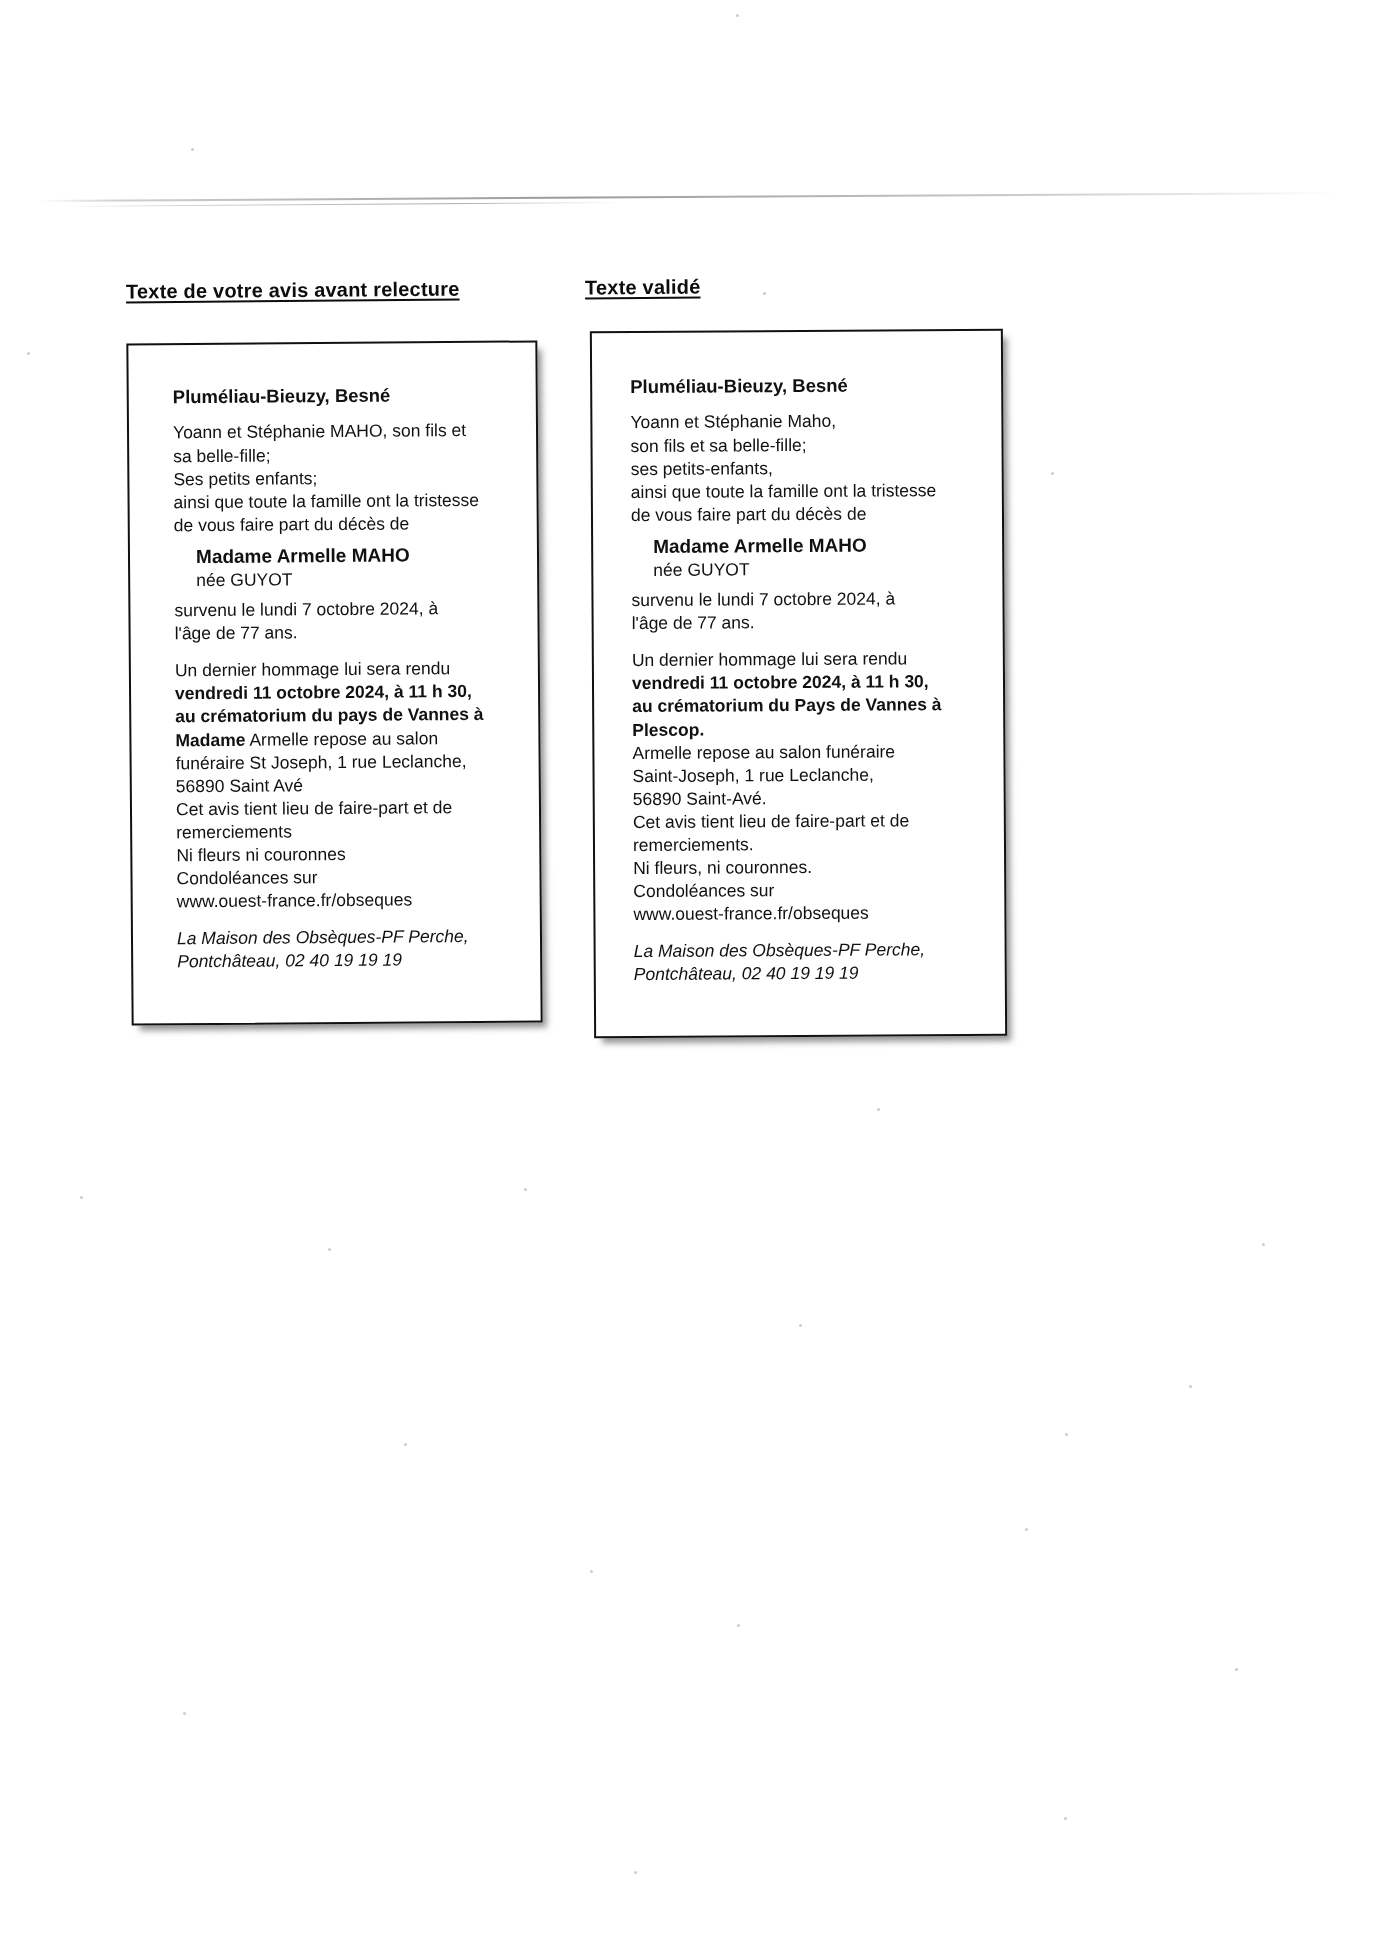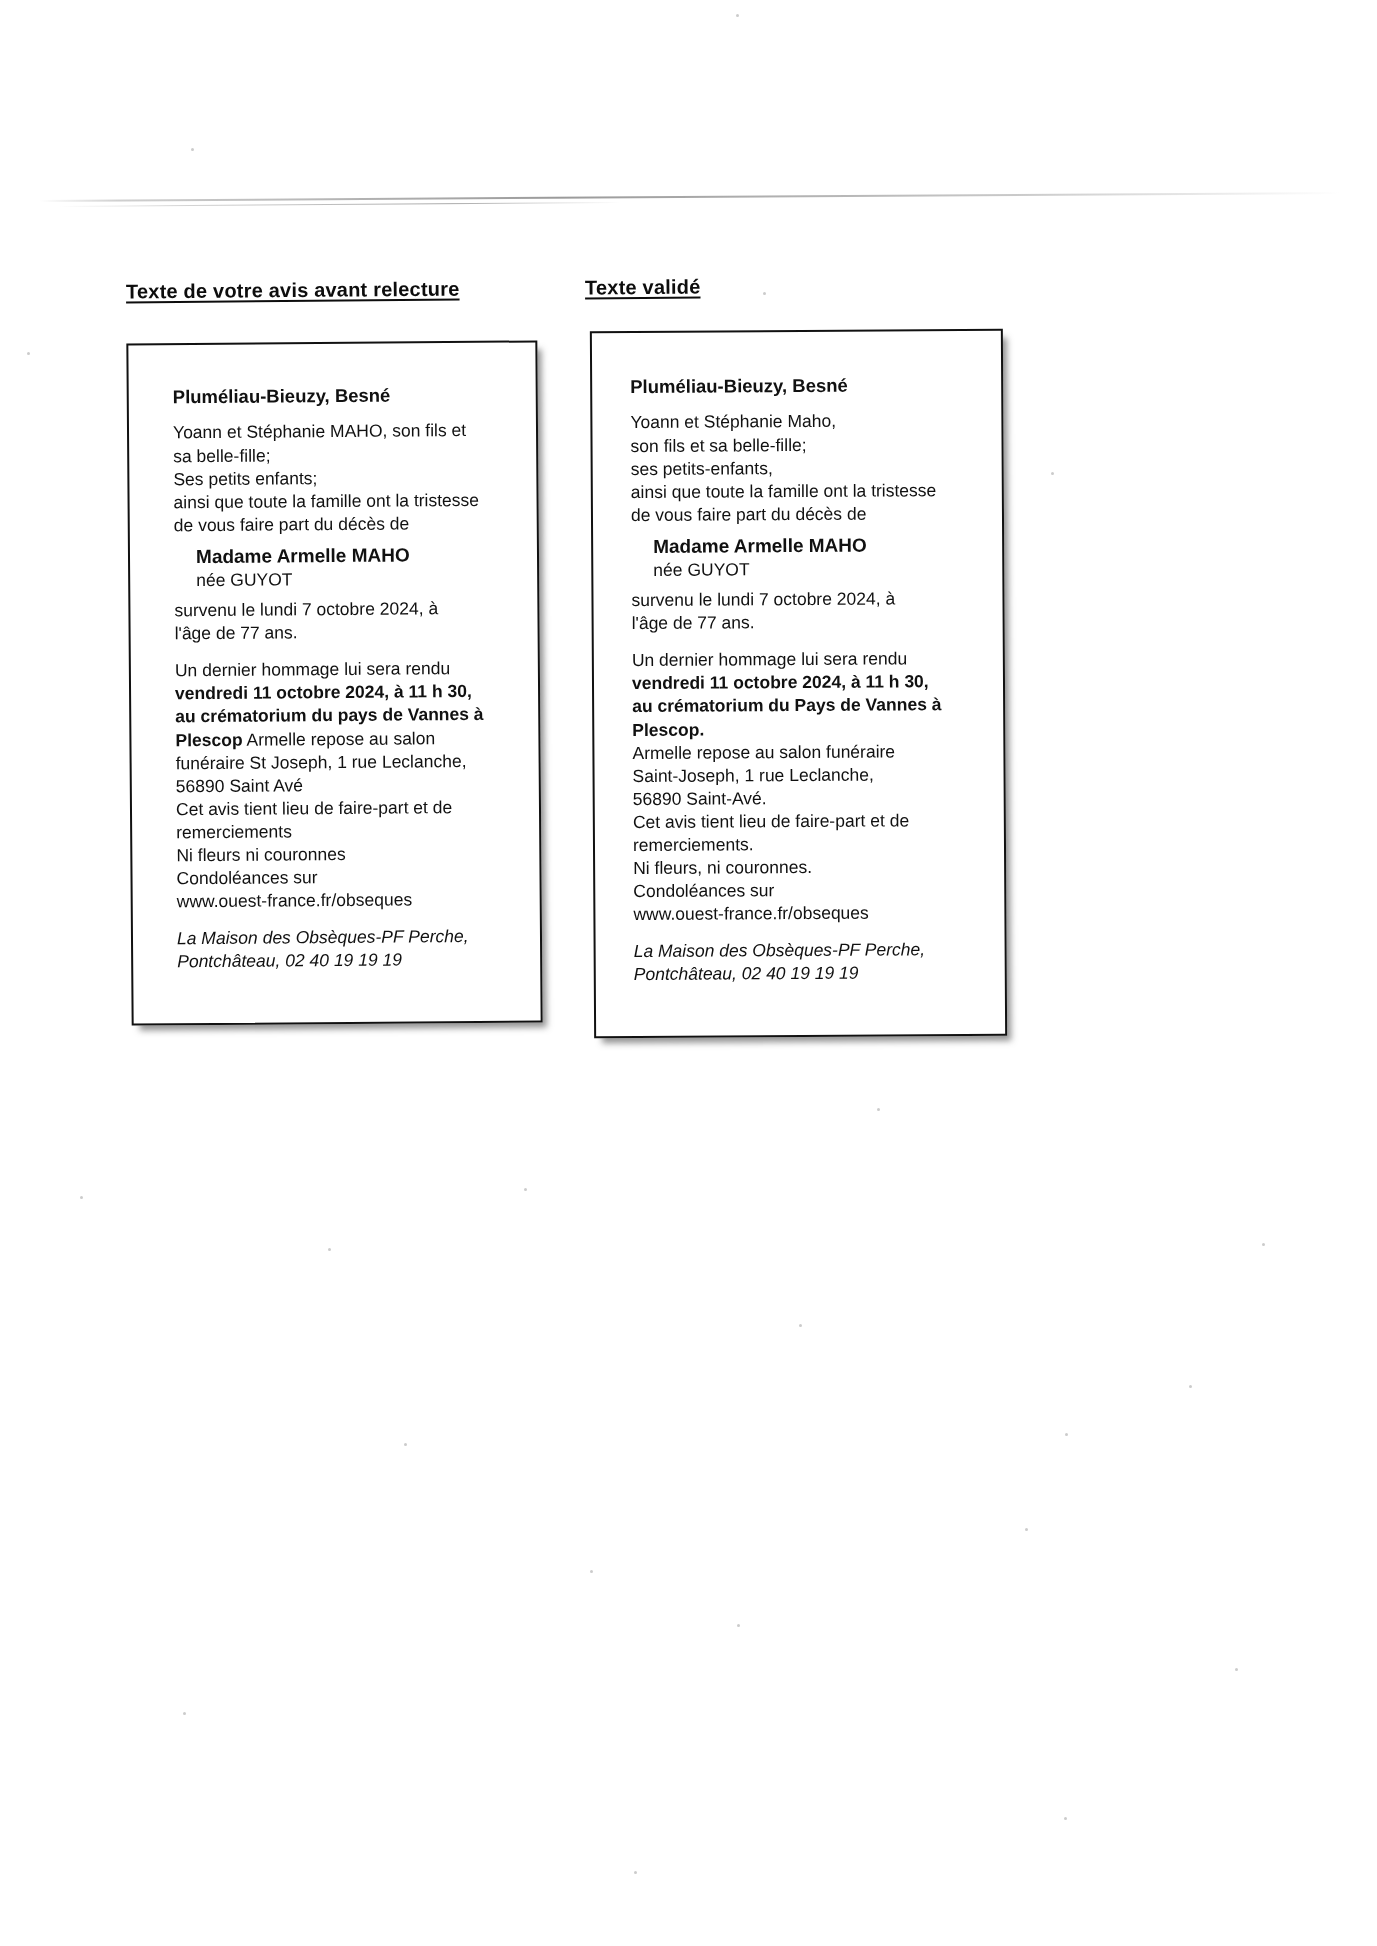--- a/index.html
+++ b/index.html
@@ -165,21 +165,21 @@
       <span class="line">survenu le lundi 7 octobre 2024, à</span>
       <span class="line">l'âge de 77 ans.</span>
     </p>
 
     <div class="gap"></div>
 
     <p class="blk">
       <span class="line">Un dernier hommage lui sera rendu</span>
       <span class="line bold">vendredi 11 octobre 2024, à 11 h 30,</span>
       <span class="line bold">au crématorium du pays de Vannes à</span>
-      <span class="line"><span class="bold">Plescop</span><span> Armelle repose au salon</span></span>
+      <span class="line"><span class="bold">Madame</span><span> Armelle repose au salon</span></span>
       <span class="line">funéraire St Joseph, 1 rue Leclanche,</span>
       <span class="line">56890 Saint Avé</span>
     </p>
 
     <p class="blk">
       <span class="line">Cet avis tient lieu de faire-part et de</span>
       <span class="line">remerciements</span>
       <span class="line">Ni fleurs ni couronnes</span>
       <span class="line">Condoléances sur</span>
       <span class="line">www.ouest-france.fr/obseques</span>

